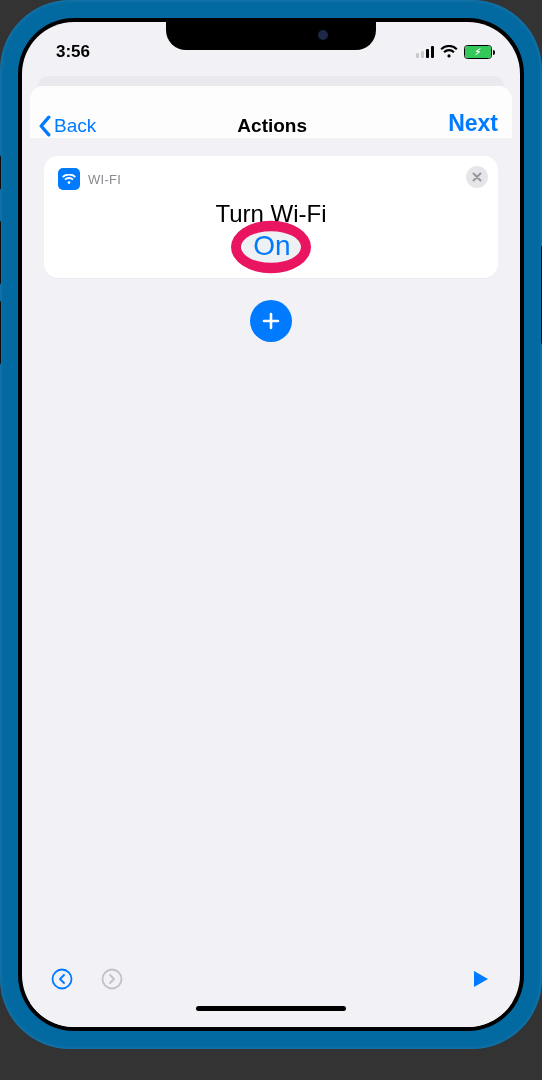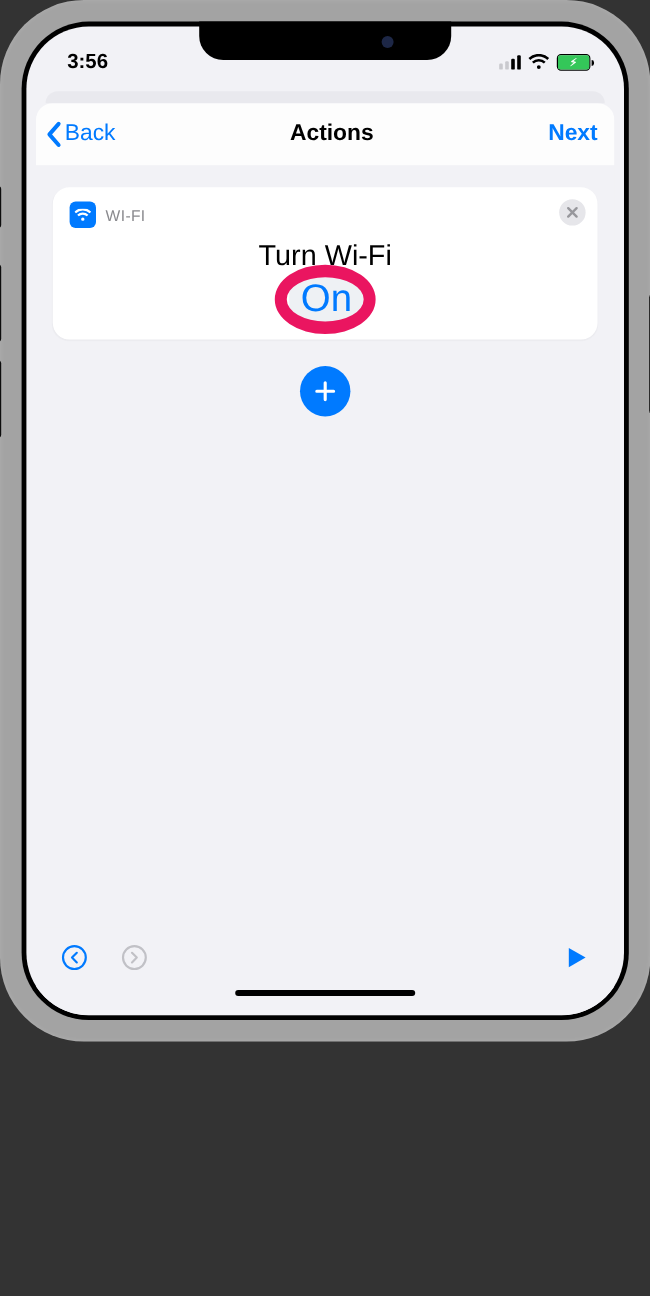--- a/index.html
+++ b/index.html
@@ -8,22 +8,22 @@
       background: #333;
       display: flex;
       justify-content: center;
       align-items: flex-start;
       min-height: 1080px;
       width: 542px;
       padding: 0;
     }
     .phone-frame {
       width: 542px;
-      height: 868px;
-      background: #a3a3a3;
+      height: 1049px;
+      background: #0369a1;
       border-radius: 70px;
       padding: 18px;
       position: relative;
       box-shadow: inset 0 0 4px rgba(255,255,255,0.15);
     }
     .phone-inner {
       width: 100%;
       height: 100%;
       background: #000;
       border-radius: 56px;
@@ -95,32 +95,32 @@
 
     .sheet-stub{
       height:10px;
       margin: 0 16px;
       background:#e9e9ee;
       border-radius: 14px 14px 0 0;
     }
     .nav-bar {
       height: 52px;
       display: flex;
-      align-items: center;
+      align-items: flex-end;
       justify-content: space-between;
       padding: 0 14px 0 8px;
       background: #fdfdfd;
       margin: 0 8px;
       border-radius: 14px 14px 0 0;
       border-bottom: 0.5px solid transparent;
     }
     .nav-back { display: flex; align-items: center; color: #007aff; font-size: 19px; cursor:pointer;}
     .nav-back svg { margin-right: 2px; }
     .nav-title { font-size: 19px; font-weight: 600; color:#000; }
-    .nav-next { color: #007aff; font-size: 19px; font-weight:600; cursor:pointer; }
+    .nav-next { color: #007aff; font-size: 23px; font-weight:600; cursor:pointer; }
 
     .content {
       flex: 1;
       background: #f2f2f6;
       margin: 0 8px;
       padding: 18px 14px 4px 14px;
       overflow: hidden;
     }
     .action-card {
       background: #fff;
@@ -139,21 +139,21 @@
       width:22px; height:22px; border-radius:50%;
       background:#e6e6ea; display:flex; align-items:center; justify-content:center;
       cursor:pointer;
     }
     .action-text { margin-top: 10px; font-size: 24px; font-weight:400; color:#000; display:flex; align-items:center; flex-wrap:wrap; gap:2px;flex-direction:column;}
     .param-pill {
       background:#eef1f4;
       color:#007aff;
       padding: 2px 10px 4px 10px;
       border-radius: 8px;
-      font-size: 32px;
+      font-size: 28px;
       cursor:pointer;
       position: relative;
     }
     .highlight-ring{
       position:absolute;
       inset:-8px -10px -10px -12px;
       border:10px solid #ea1560;
       border-radius: 50%/50%;
       transform: scaleY(1.05);
       pointer-events:none;

